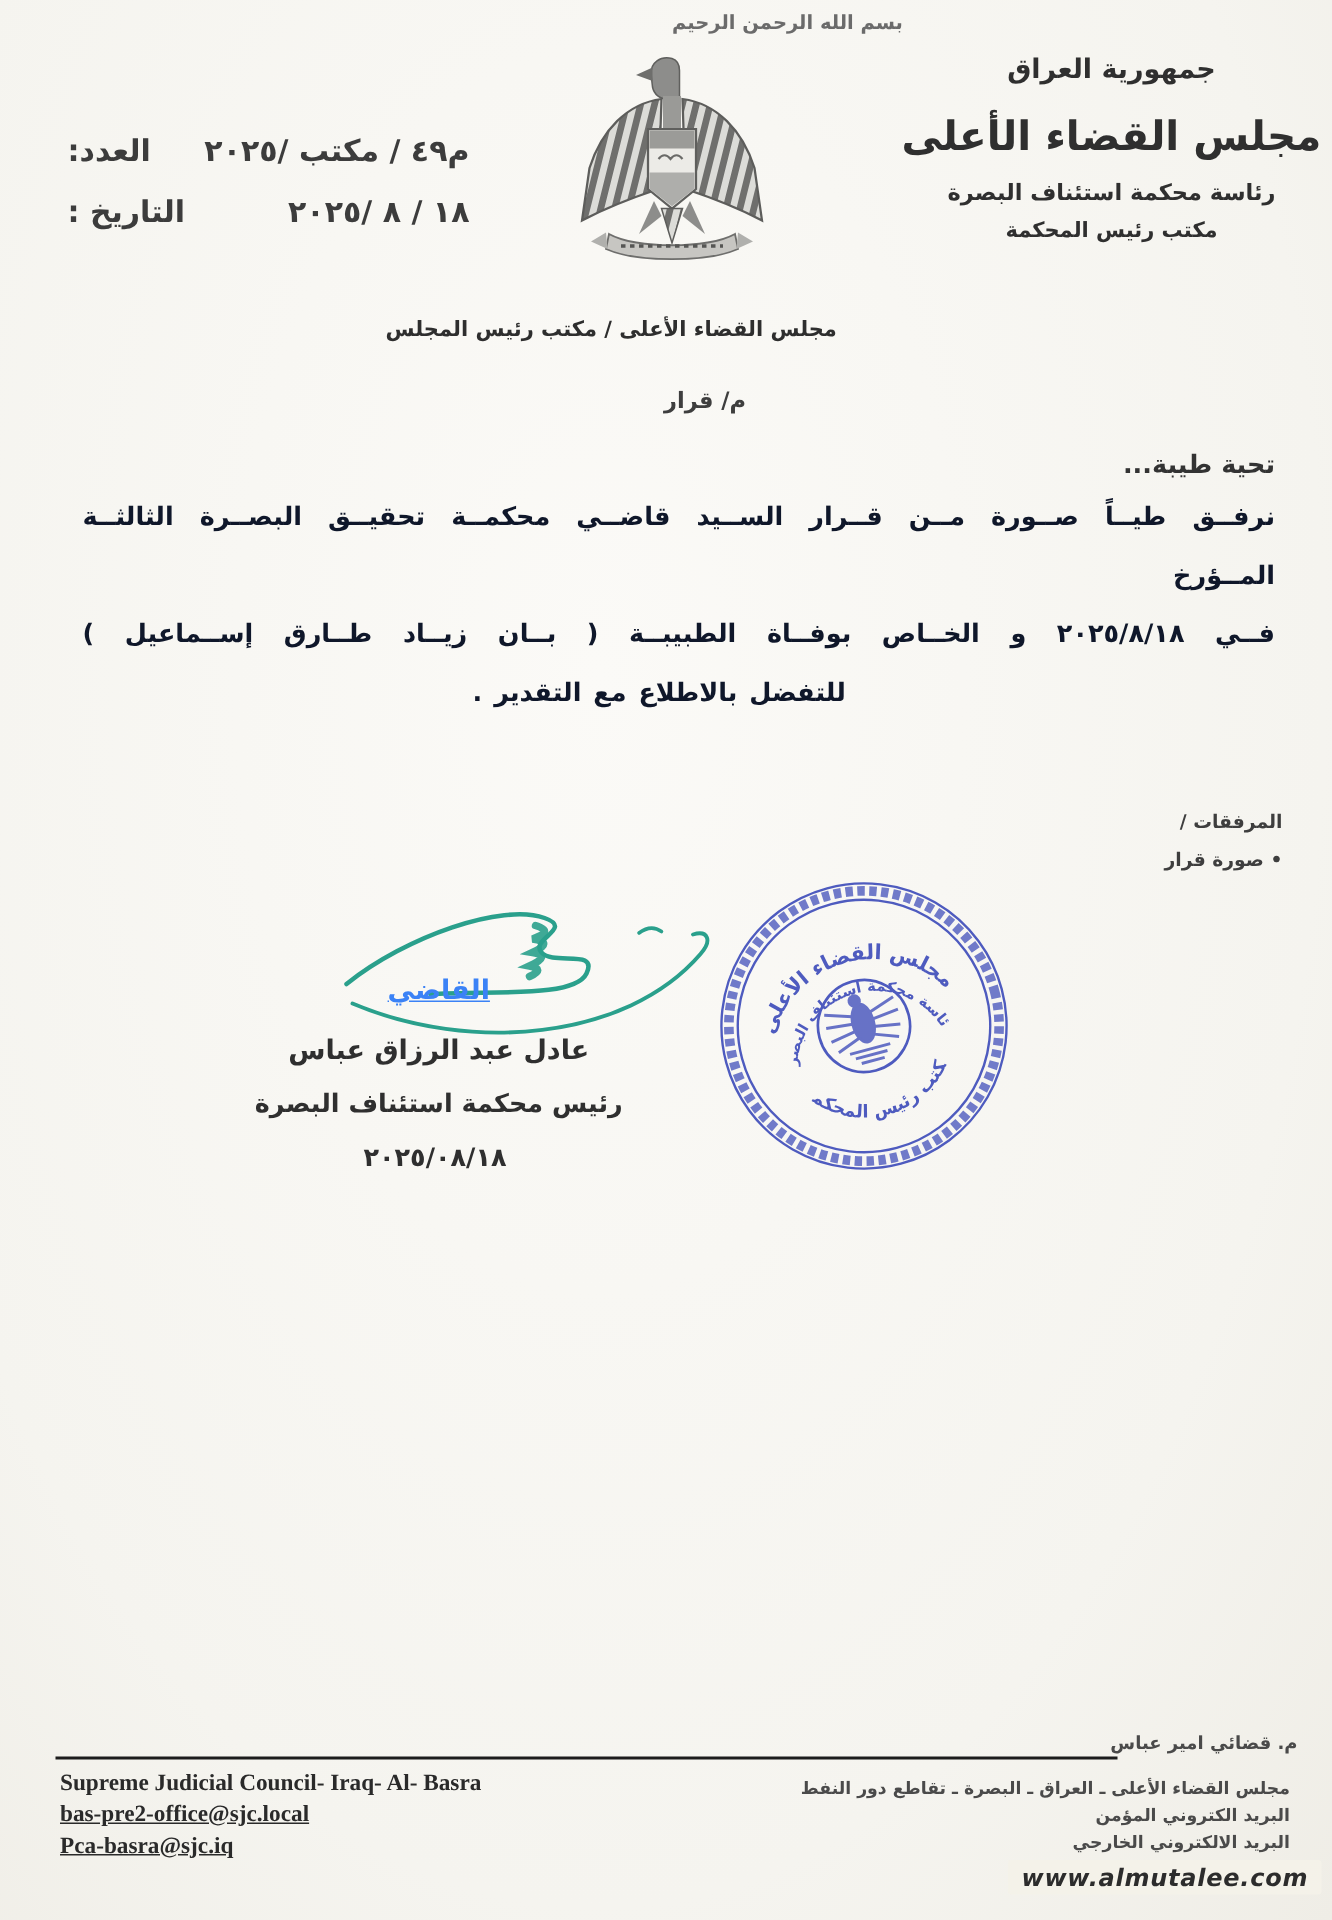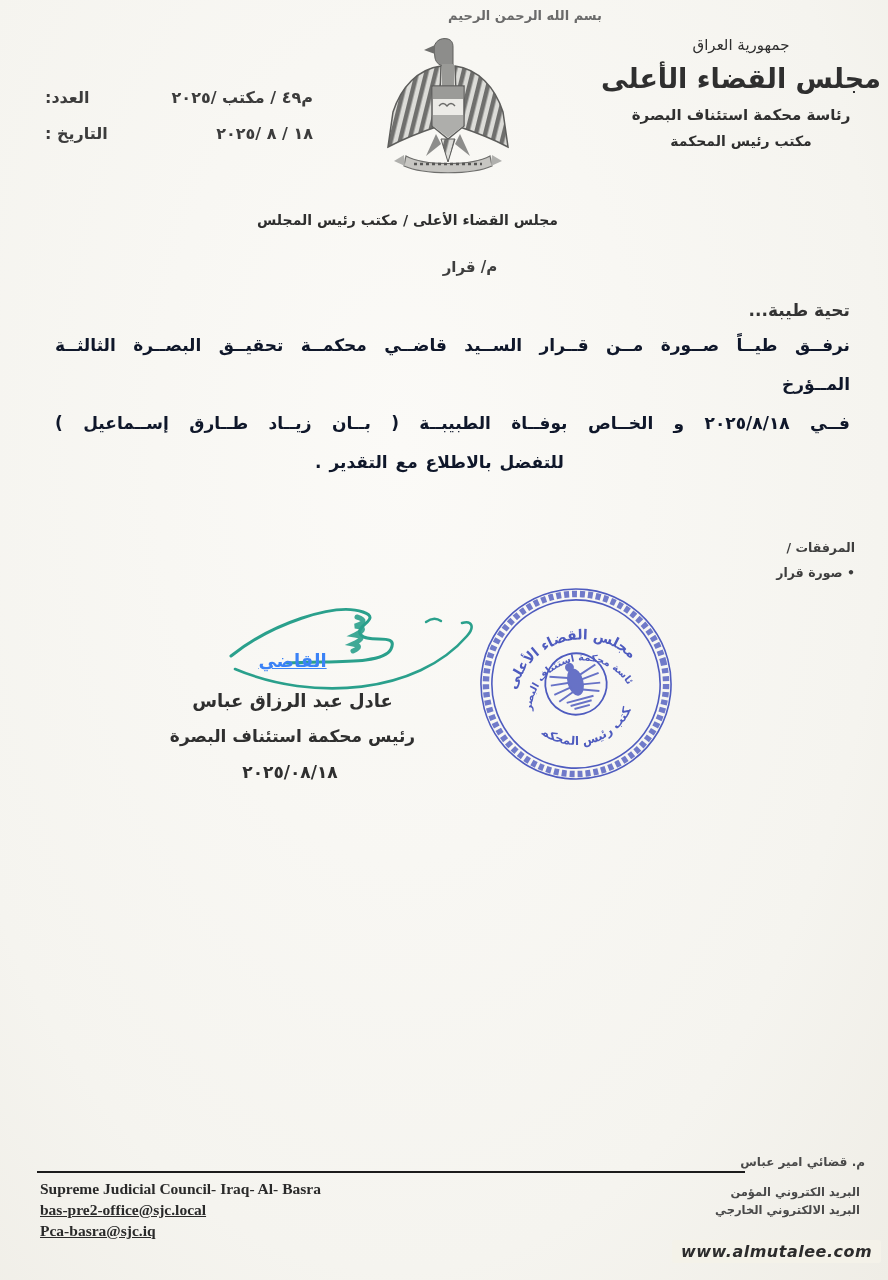--- a/index.html
+++ b/index.html
@@ -10,27 +10,27 @@
     color:#3a3a3a;
   }
   .abs{position:absolute;}
   .ar{direction:rtl;unicode-bidi:plaintext;}
 
   
   .basmala{left:420px;top:8px;width:210px;text-align:center;font-size:13px;color:#6b6b6b;font-weight:bold;letter-spacing:.3px;}
 
   
   .letterhead{left:600px;top:36px;width:282px;text-align:center;color:#2f2f2f;}
-  .lh1{font-size:15px;font-weight:normal;margin-bottom:9px;}
+  .lh1{font-size:18px;font-weight:bold;margin-bottom:19px;}
   .lh2{font-size:27px;font-weight:bold;margin-bottom:12px;letter-spacing:.5px;}
   .lh3{font-size:15px;font-weight:bold;margin-bottom:9px;}
   .lh4{font-size:14px;font-weight:bold;}
 
   
-  .numblock{left:45px;top:88px;width:268px;font-size:16px;font-weight:bold;color:#3c3c3c;}
+  .numblock{left:45px;top:88px;width:268px;font-size:20px;font-weight:bold;color:#3c3c3c;}
   .numrow{display:flex;flex-direction:row-reverse;justify-content:space-between;margin-bottom:17px;}
 
   
   .title{left:175px;top:212px;width:465px;text-align:center;font-size:14px;font-weight:bold;color:#2e2e2e;}
   .subject{left:380px;top:258px;width:180px;text-align:center;font-size:15px;font-weight:bold;color:#3e3e3e;}
 
   
   .greeting{left:440px;top:300px;width:410px;text-align:right;font-size:17px;font-weight:bold;color:#333;}
   .bodytext{left:55px;top:326px;width:795px;font-size:17px;font-weight:bold;color:#0f172a;line-height:39px;}
   .jline{text-align:justify;text-align-last:justify;word-spacing:4px;}
@@ -180,17 +180,18 @@
 <div class="abs footrule"></div>
 <div class="abs clerk ar">م. قضائي امير عباس</div>
 
 <div class="abs footleft">
   <div>Supreme Judicial Council- Iraq- Al- Basra</div>
   <div class="em">bas-pre2-office@sjc.local</div>
   <div class="em">Pca-basra@sjc.iq</div>
 </div>
 
 <div class="abs footright ar">
+  <div>مجلس القضاء الأعلى ـ العراق ـ البصرة ـ تقاطع دور النفط</div>
   <div>البريد الكتروني المؤمن</div>
   <div>البريد الالكتروني الخارجي</div>
 </div>
 
 <div class="abs watermark">www.almutalee.com</div>
 
 </body></html>

